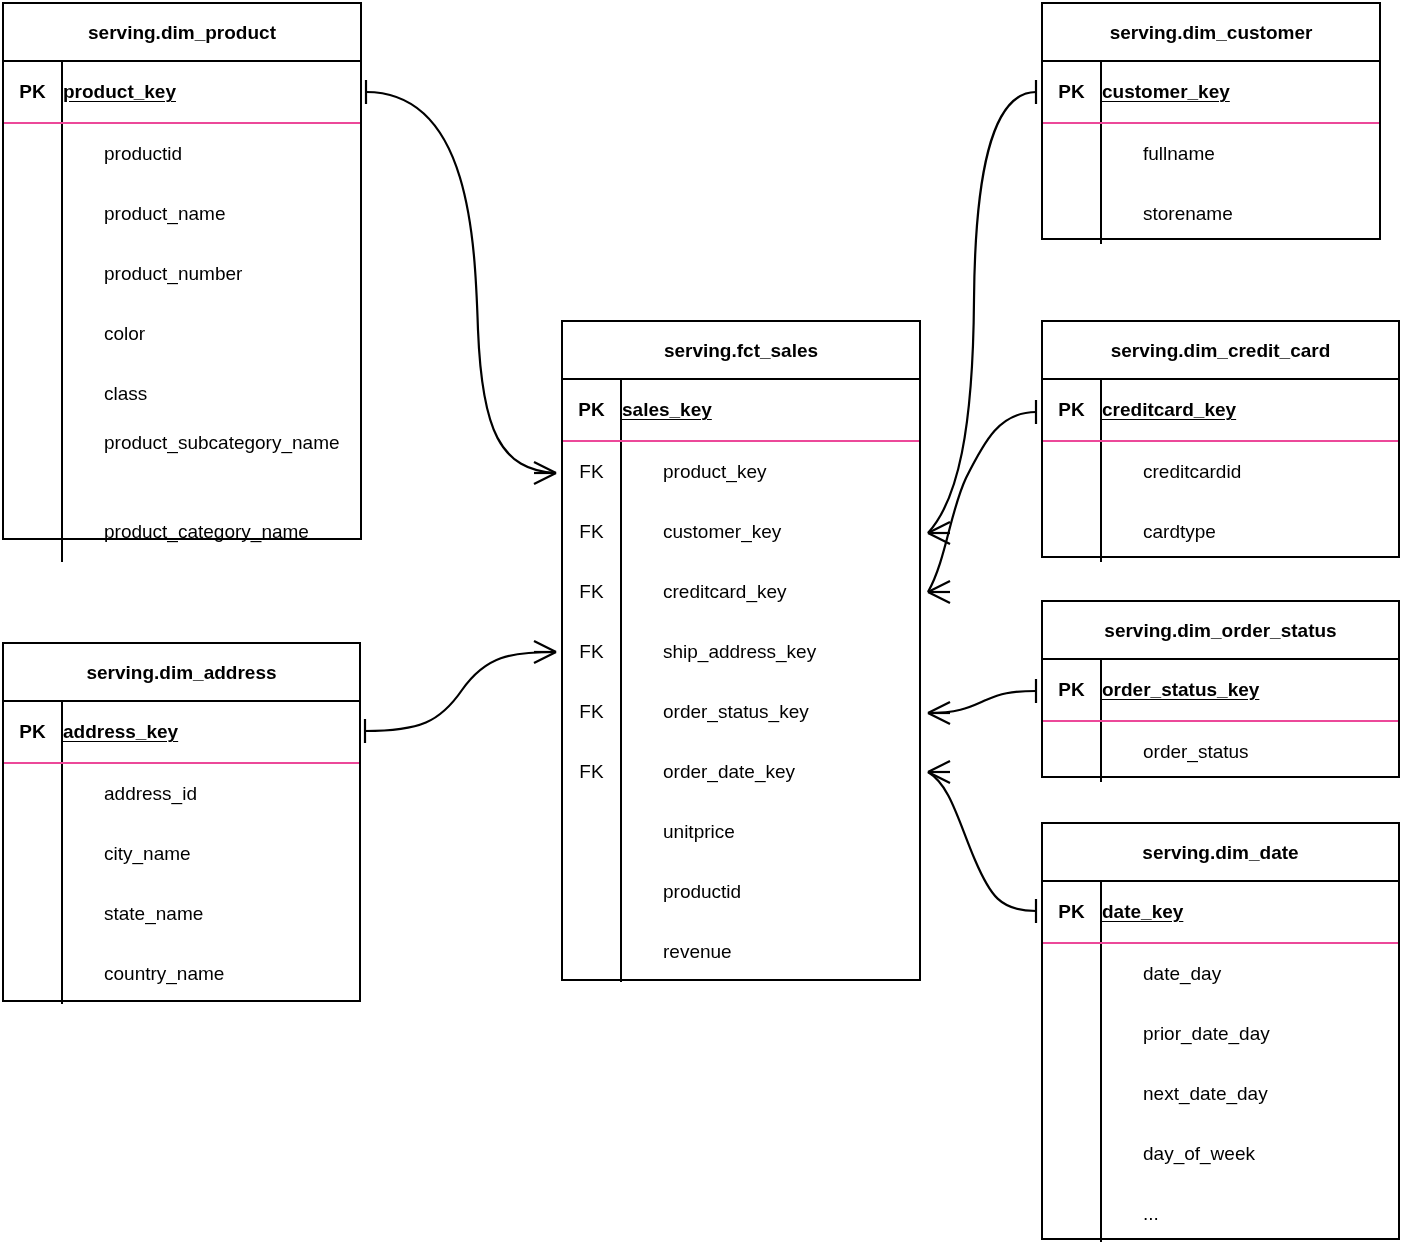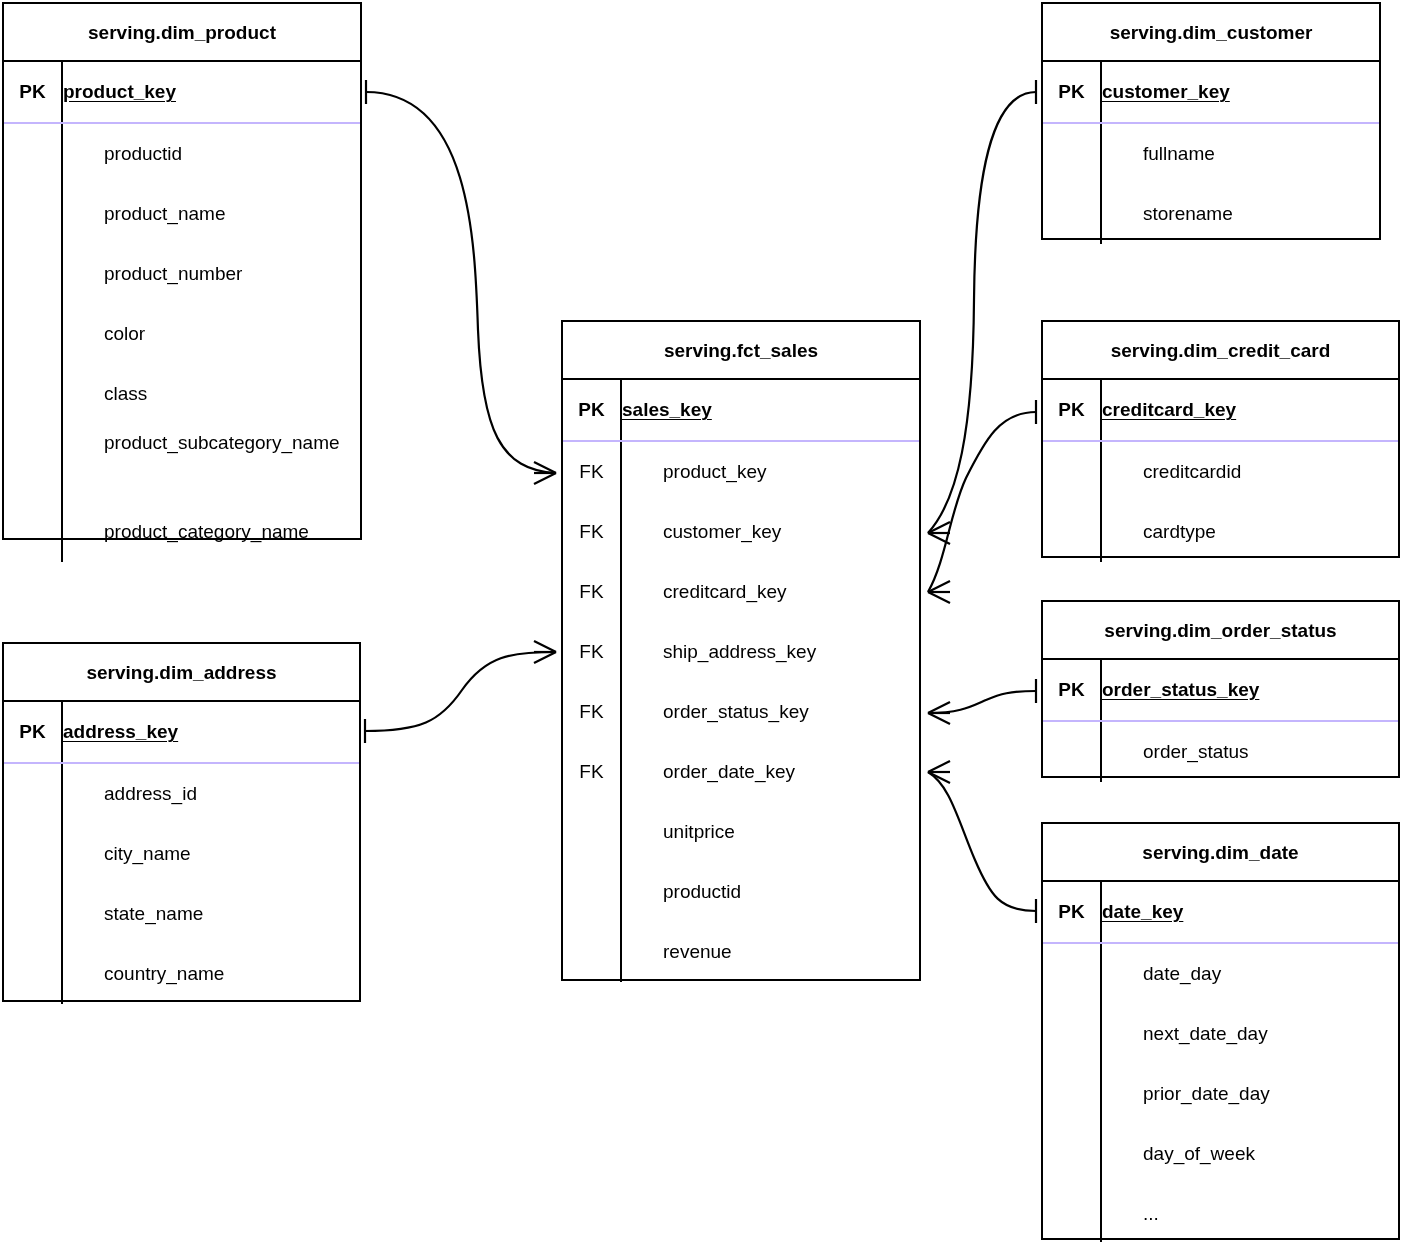--- a/index.html
+++ b/index.html
@@ -28,21 +28,21 @@
     font-weight: bold;
     font-size: 19px;
     color: #000000;
     border-bottom: 2px solid #000000;
     box-sizing: border-box;
     white-space: nowrap;
   }
   .pk-row {
     display: flex;
     height: 62px;
-    border-bottom: 2px solid #c4b5fd;
+    border-bottom: 2px solid #ec4899;
     box-sizing: border-box;
     justify-content: space-between;
   }
   .body-rows {
     position: relative;
   }
   .row {
     display: flex;
     box-sizing: border-box;
     gap: 41px;
@@ -272,25 +272,25 @@
       <div class="key-cell">PK</div>
       <div class="name-cell">date_key</div>
     </div>
     <div class="body-rows">
       <div class="row" style="height:60px;">
         <div class="key-cell"></div>
         <div class="name-cell">date_day</div>
       </div>
       <div class="row" style="height:60px;">
         <div class="key-cell"></div>
+        <div class="name-cell">prior_date_day</div>
+      </div>
+      <div class="row" style="height:60px;">
+        <div class="key-cell"></div>
         <div class="name-cell">next_date_day</div>
-      </div>
-      <div class="row" style="height:60px;">
-        <div class="key-cell"></div>
-        <div class="name-cell">prior_date_day</div>
       </div>
       <div class="row" style="height:60px;">
         <div class="key-cell"></div>
         <div class="name-cell">day_of_week</div>
       </div>
       <div class="row" style="height:60px;">
         <div class="key-cell"></div>
         <div class="name-cell">...</div>
       </div>
     </div>

